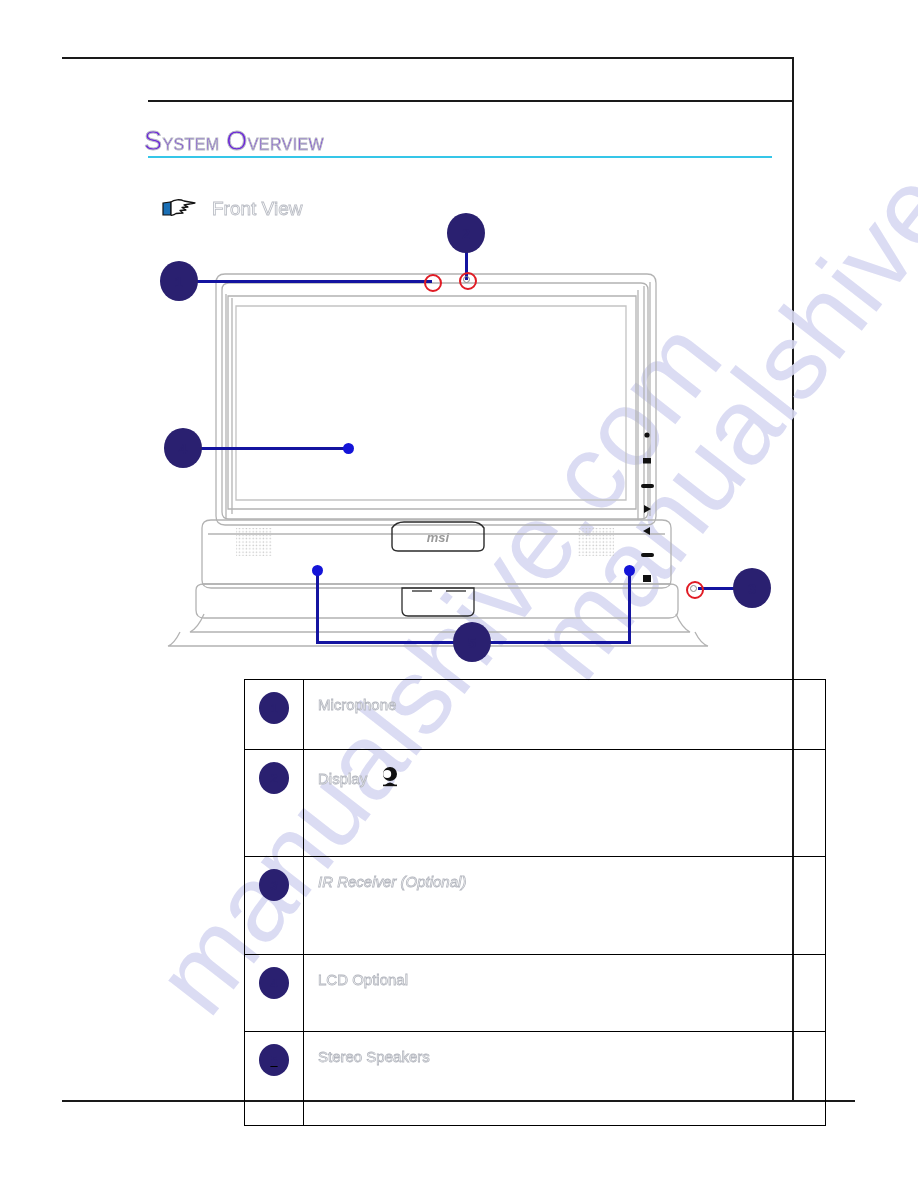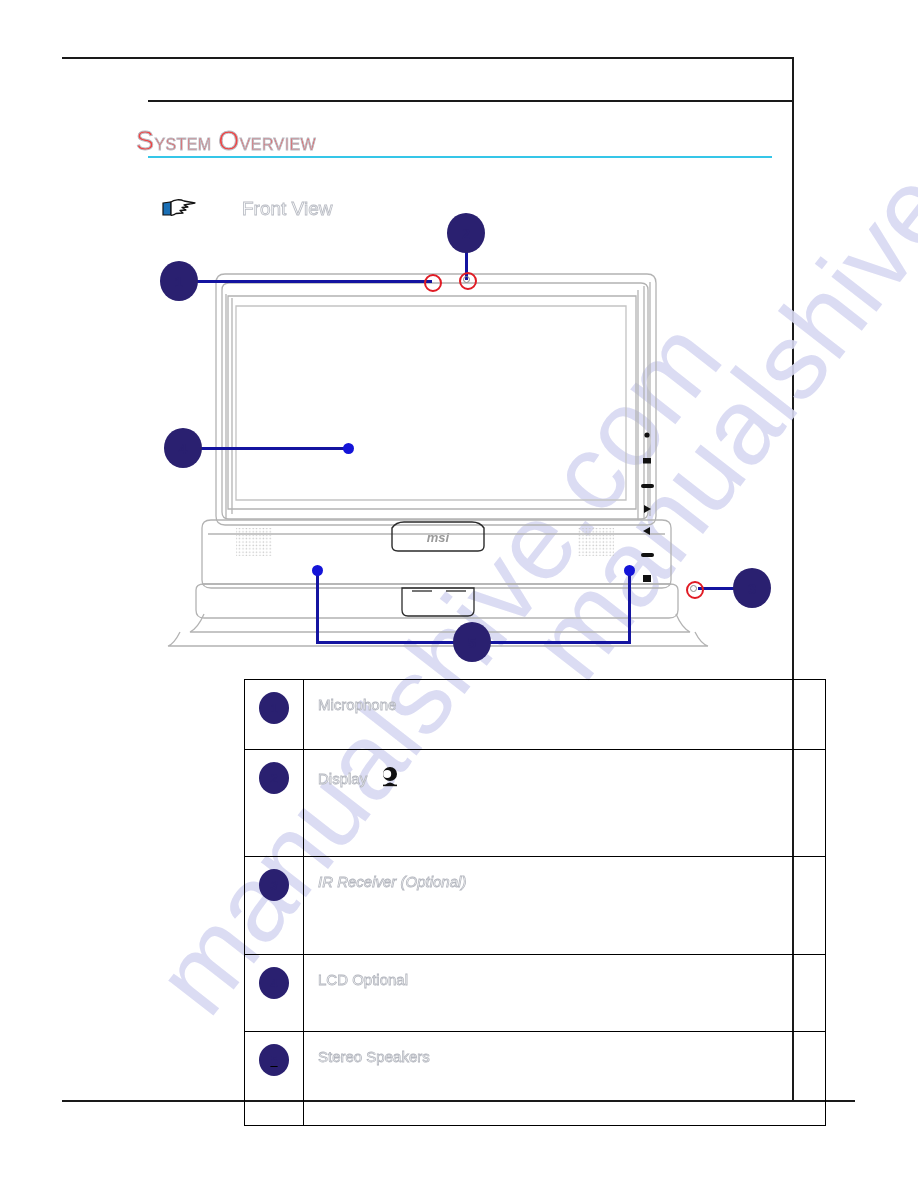--- a/index.html
+++ b/index.html
@@ -45,25 +45,25 @@
     left: 62px;
     top: 1100px;
     width: 793px;
     height: 2px;
     background: #1a1a1a;
   }
 
   
   .section-title {
     position: absolute;
-    left: 136px;
+    left: 144px;
     top: 126px;
     font-size: 23px;
     letter-spacing: 0.4px;
-    color: #ef4444;
+    color: #6d28d9;
     -webkit-text-stroke: 0.9px #b9bcc4;
     font-variant: small-caps;
     white-space: nowrap;
   }
   .section-title .cap { font-size: 27px; }
   .title-underline {
     position: absolute;
     left: 148px;
     top: 156px;
     width: 624px;
@@ -79,21 +79,20 @@
     display: flex;
     align-items: center;
     gap: 12px;
   }
   .hand-icon { width: 40px; height: 26px; display: block; }
   .subhead-label {
     font-size: 19px;
     color: #ffffff;
     -webkit-text-stroke: 0.85px #b9bcc4;
     white-space: nowrap;
-    margin-left: 30px;
   }
 
   
   .watermark {
     position: absolute;
     left: 0; top: 0;
     width: 918px; height: 1188px;
     pointer-events: none;
     overflow: hidden;
   }

